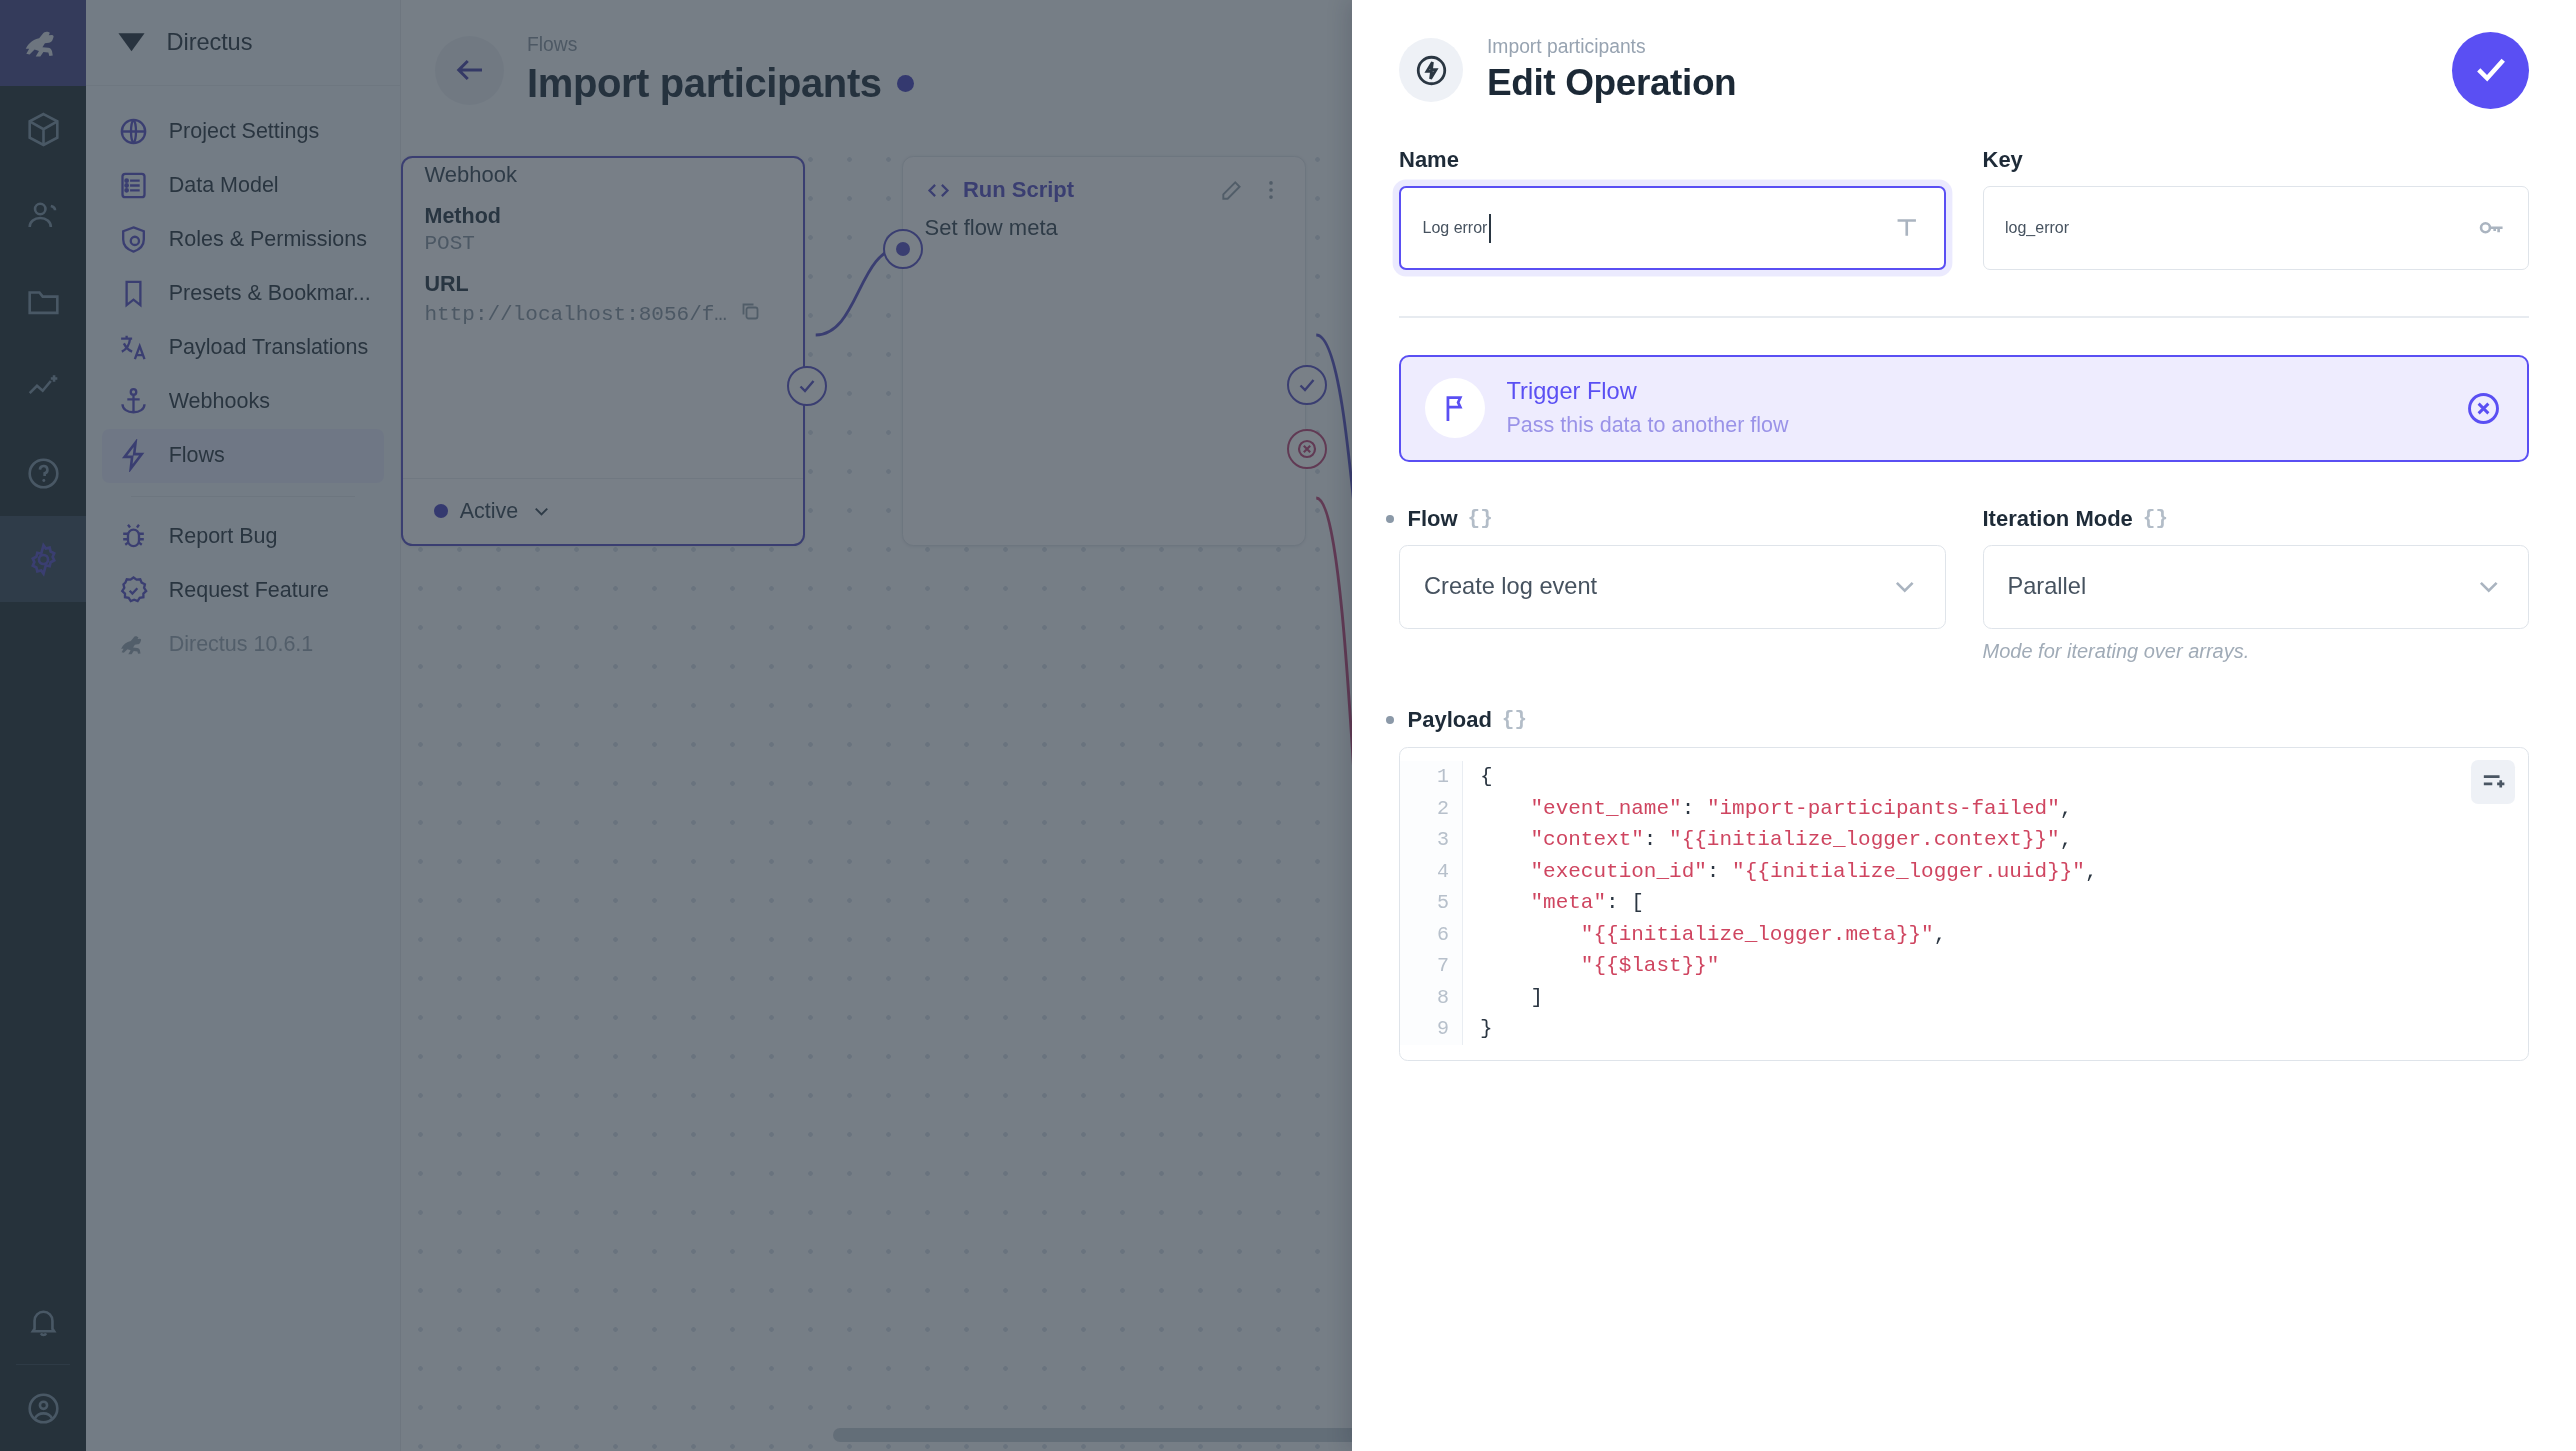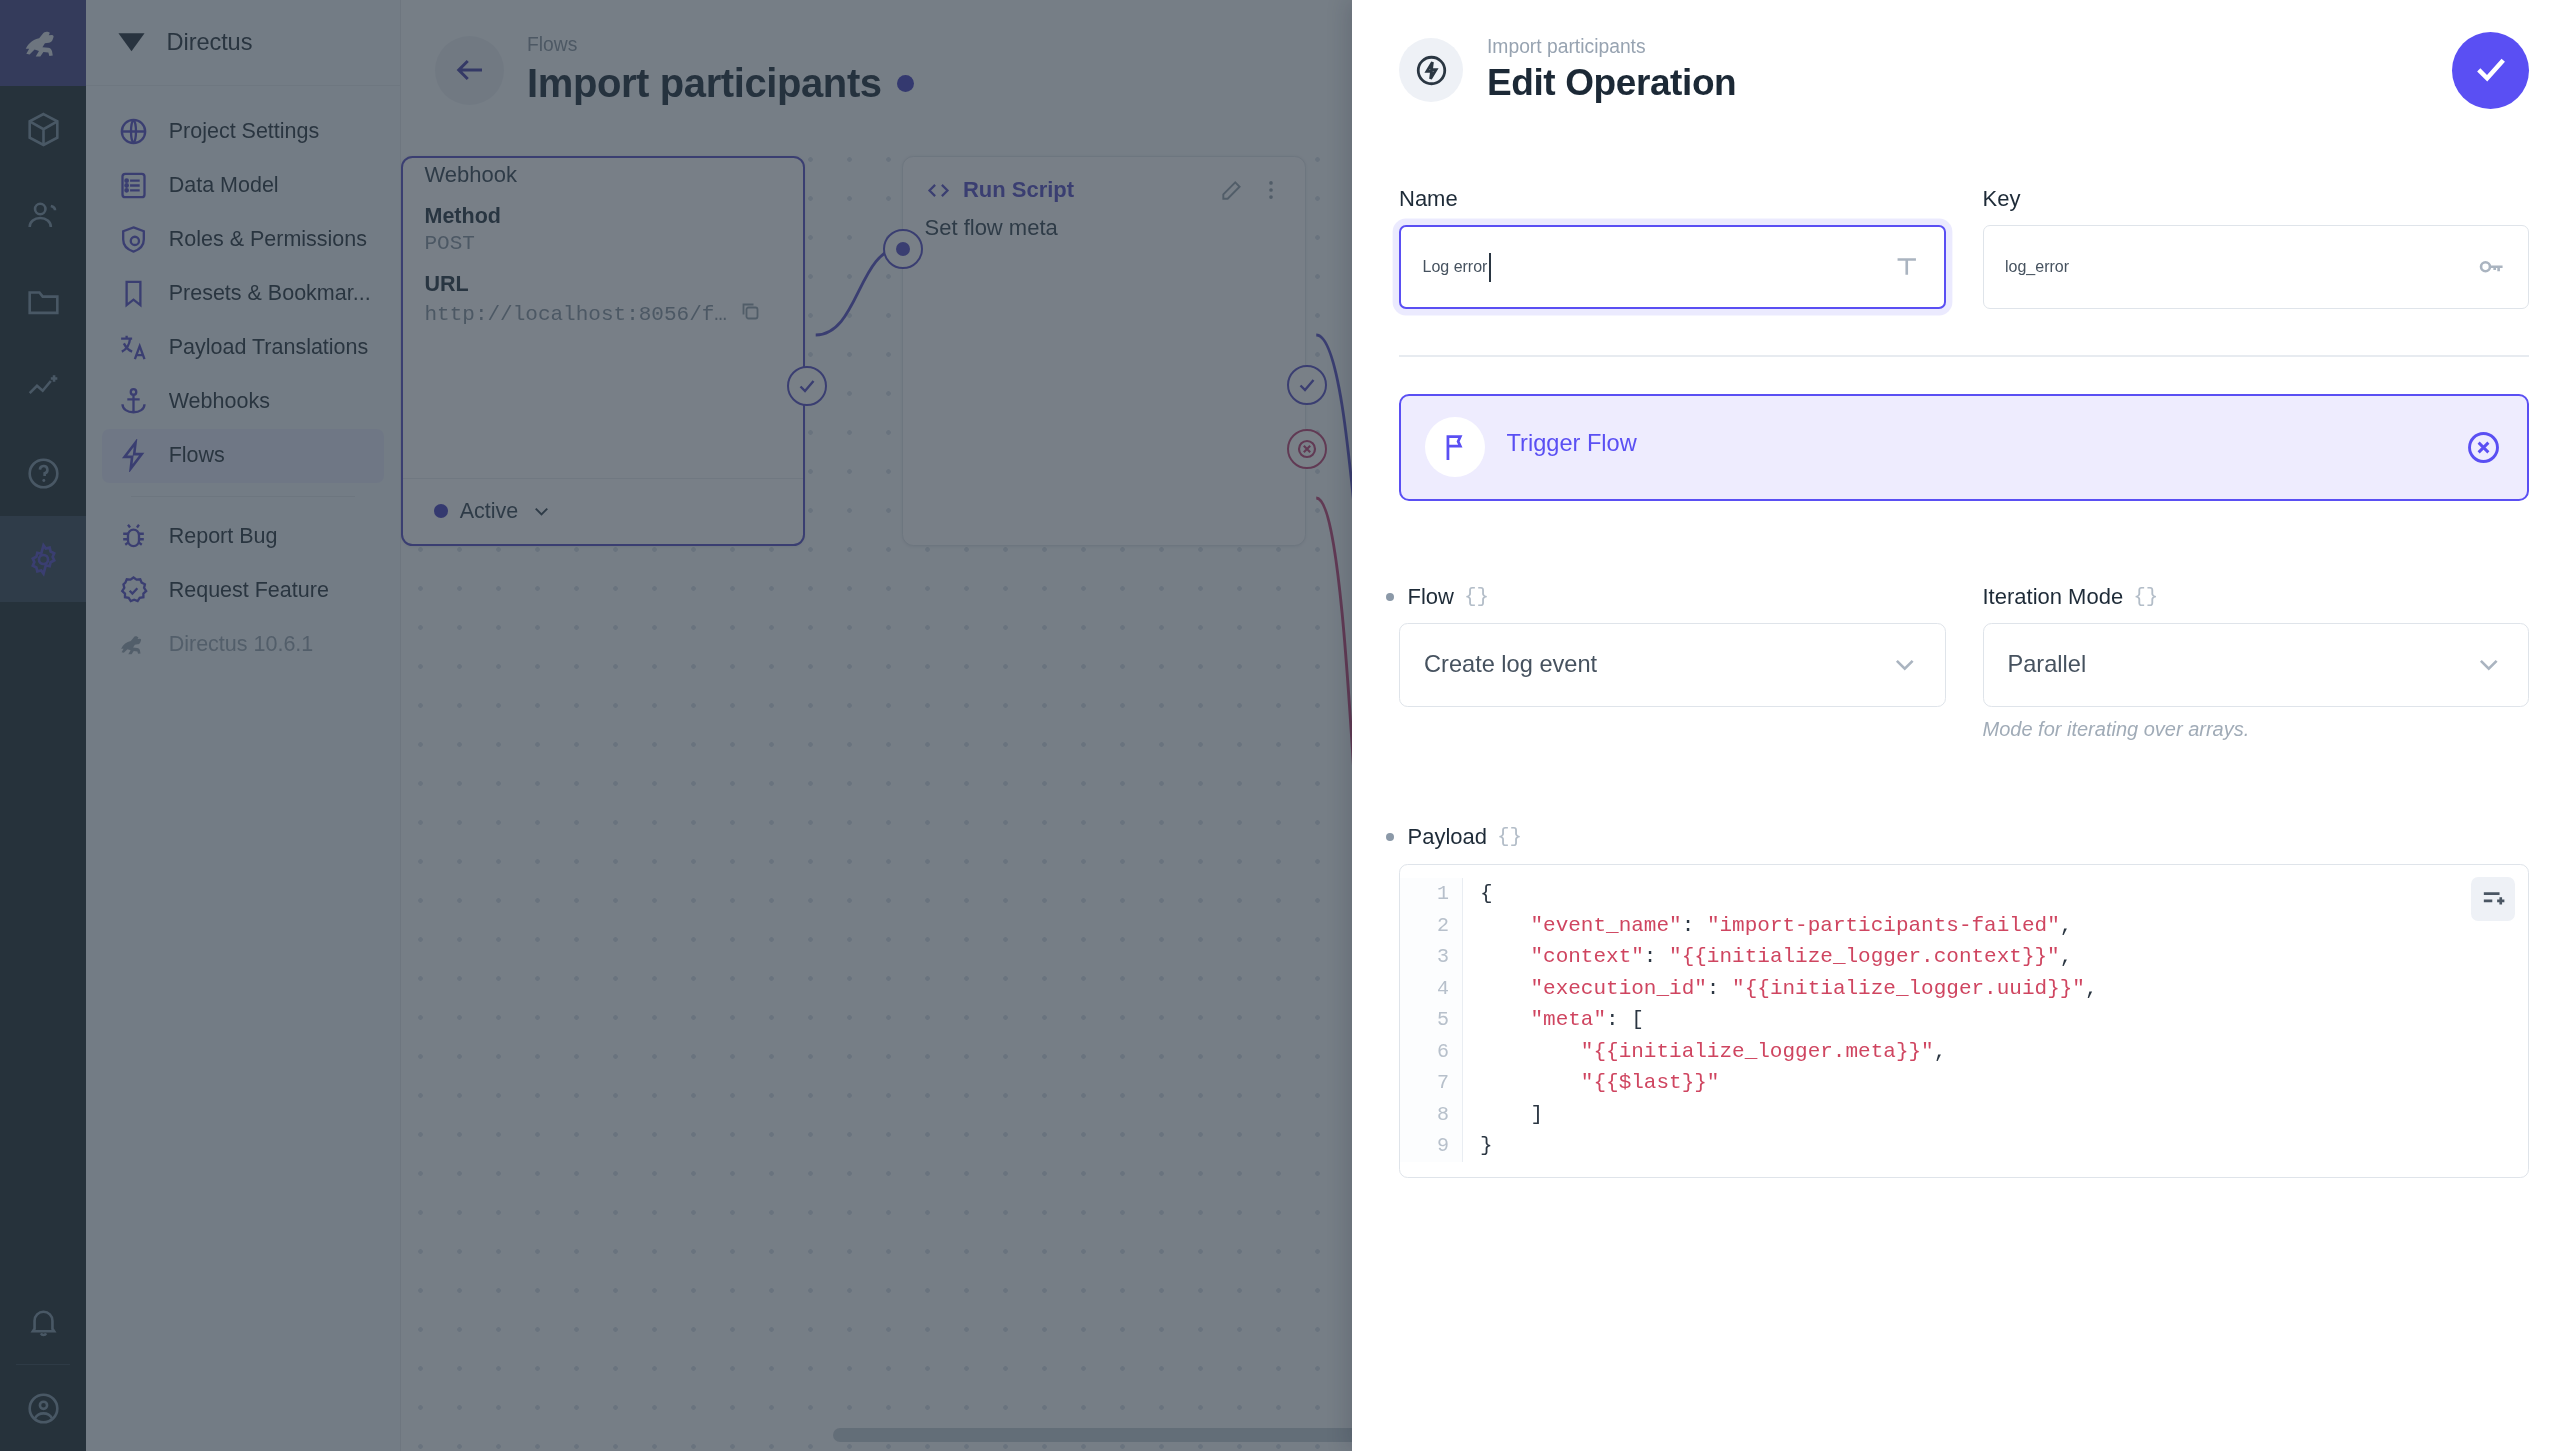--- a/index.html
+++ b/index.html
@@ -176,22 +176,22 @@
     display: flex; align-items: center; justify-content: center;
     flex: 0 0 77px;
   }
   #save-btn svg { width: 42px; height: 42px; color: #fff; }
 
   #drawer-body { padding: 7.2px 47px 0 47px; }
 
   .field-grid { display: flex; gap: 37px; }
   .field { flex: 1; min-width: 0; }
   .field-label {
-    font-size: 22px; font-weight: 400; color: #1e2b38; margin-bottom: 13px;
-    display: flex; align-items: center; gap: 10px; margin-top: 39px;
+    font-size: 22px; font-weight: 700; color: #1e2b38; margin-bottom: 13px;
+    display: flex; align-items: center; gap: 10px;
   }
   .field-label .req-dot {
     width: 7.9px; height: 7.9px; border-radius: 50%; background: #8b99a8;
     margin-left: -13px; margin-right: 3.6px;
   }
   .field-label .braces { color: #b3bdc8; font-size: 21px; font-family: "Liberation Mono", monospace; }
   .input-box {
     height: 84px; border: 1.4px solid #dfe4ea; border-radius: 7px;
     display: flex; align-items: center; padding: 0 21.5px;
     font-size: 16px; color: #46525f; background: #fff;
@@ -610,20 +610,21 @@
     <div id="divider"></div>
 
     <div id="callout">
       <div id="callout-ico">
         <svg viewBox="0 0 24 24" fill="none" stroke="currentColor" stroke-width="2">
             <path d="M6.5 21V4h9l-1.6 3.6L15.5 11h-9"></path>
           </svg>
       </div>
       <div id="callout-text">
         <div id="callout-title">Trigger Flow</div>
+        <div id="callout-sub">Pass this data to another flow</div>
       </div>
       <div id="callout-clear">
         <svg viewBox="0 0 24 24" fill="none" stroke="currentColor" stroke-width="1.8">
             <circle cx="12" cy="12" r="8.6"></circle>
             <path d="m9 9 6 6M15 9l-6 6"></path>
           </svg>
       </div>
     </div>
 
     <div class="row-gap"></div>

